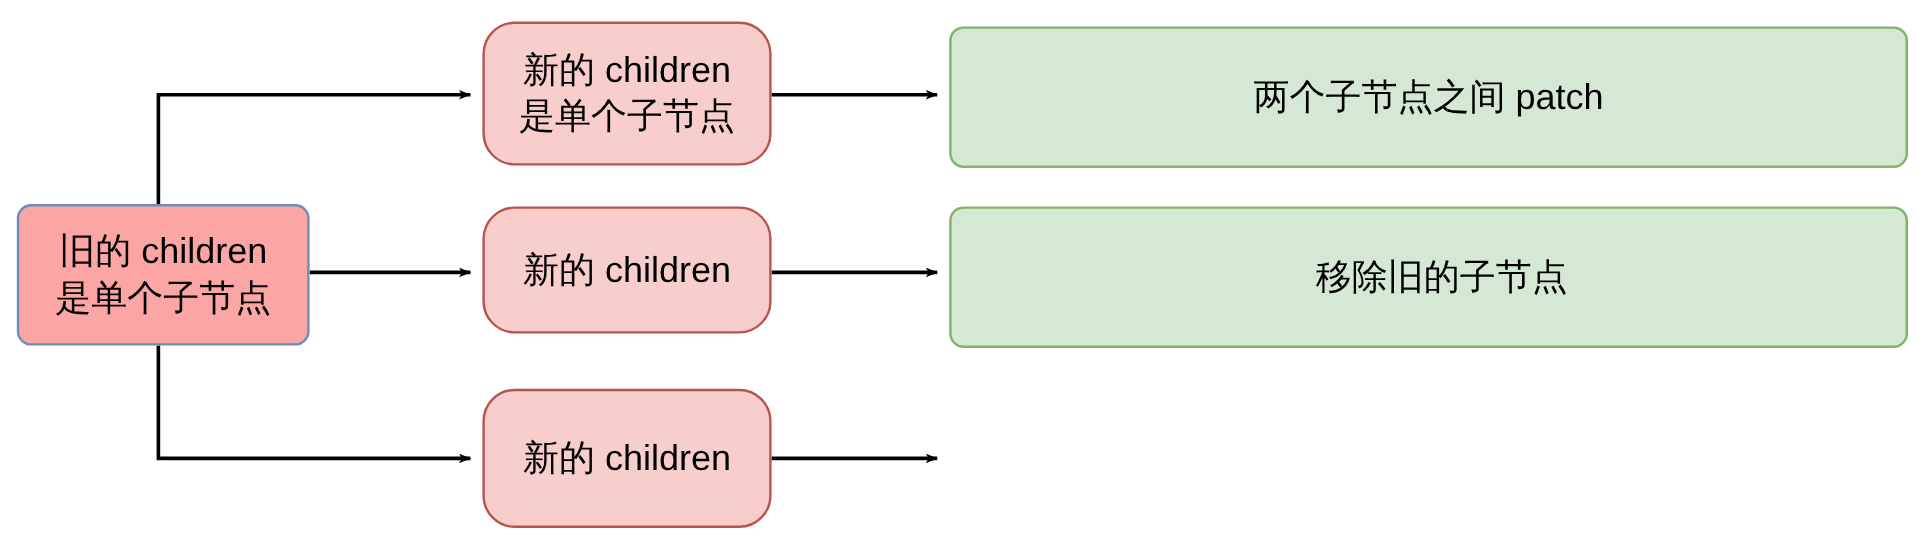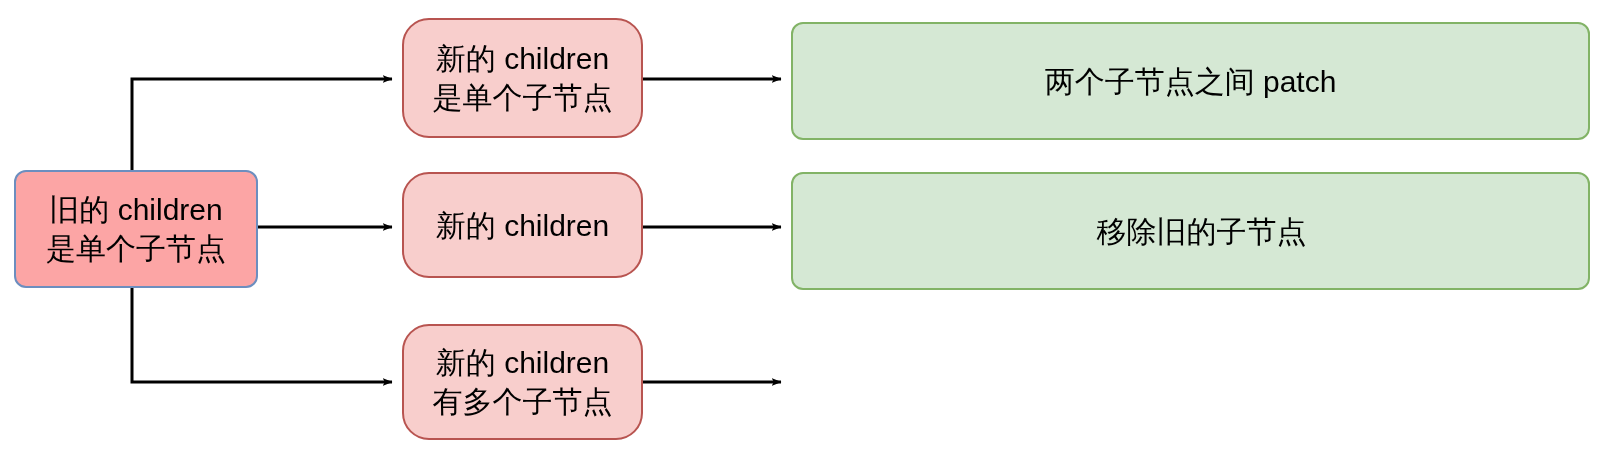--- a/index.html
+++ b/index.html
@@ -92,21 +92,20 @@
     <span class="line">新的 children</span>
     <span class="line">是单个子节点</span>
   </div>
 
   <div class="node node-cond" style="left:402px; top:172px; width:241px; height:106px;">
     <span class="line">新的 children</span>
   </div>
 
   <div class="node node-cond" style="left:402px; top:324px; width:241px; height:116px;">
     <span class="line">新的 children</span>
-    <span class="line">有多个子节点</span>
   </div>
 
   <div class="node node-result" style="left:791px; top:22px; width:799px; height:118px;">
     <span class="line">两个子节点之间 patch</span>
   </div>
 
   <div class="node node-result" style="left:791px; top:172px; width:799px; height:118px;padding-left:22px;">
     <span class="line">移除旧的子节点</span>
   </div>
 

